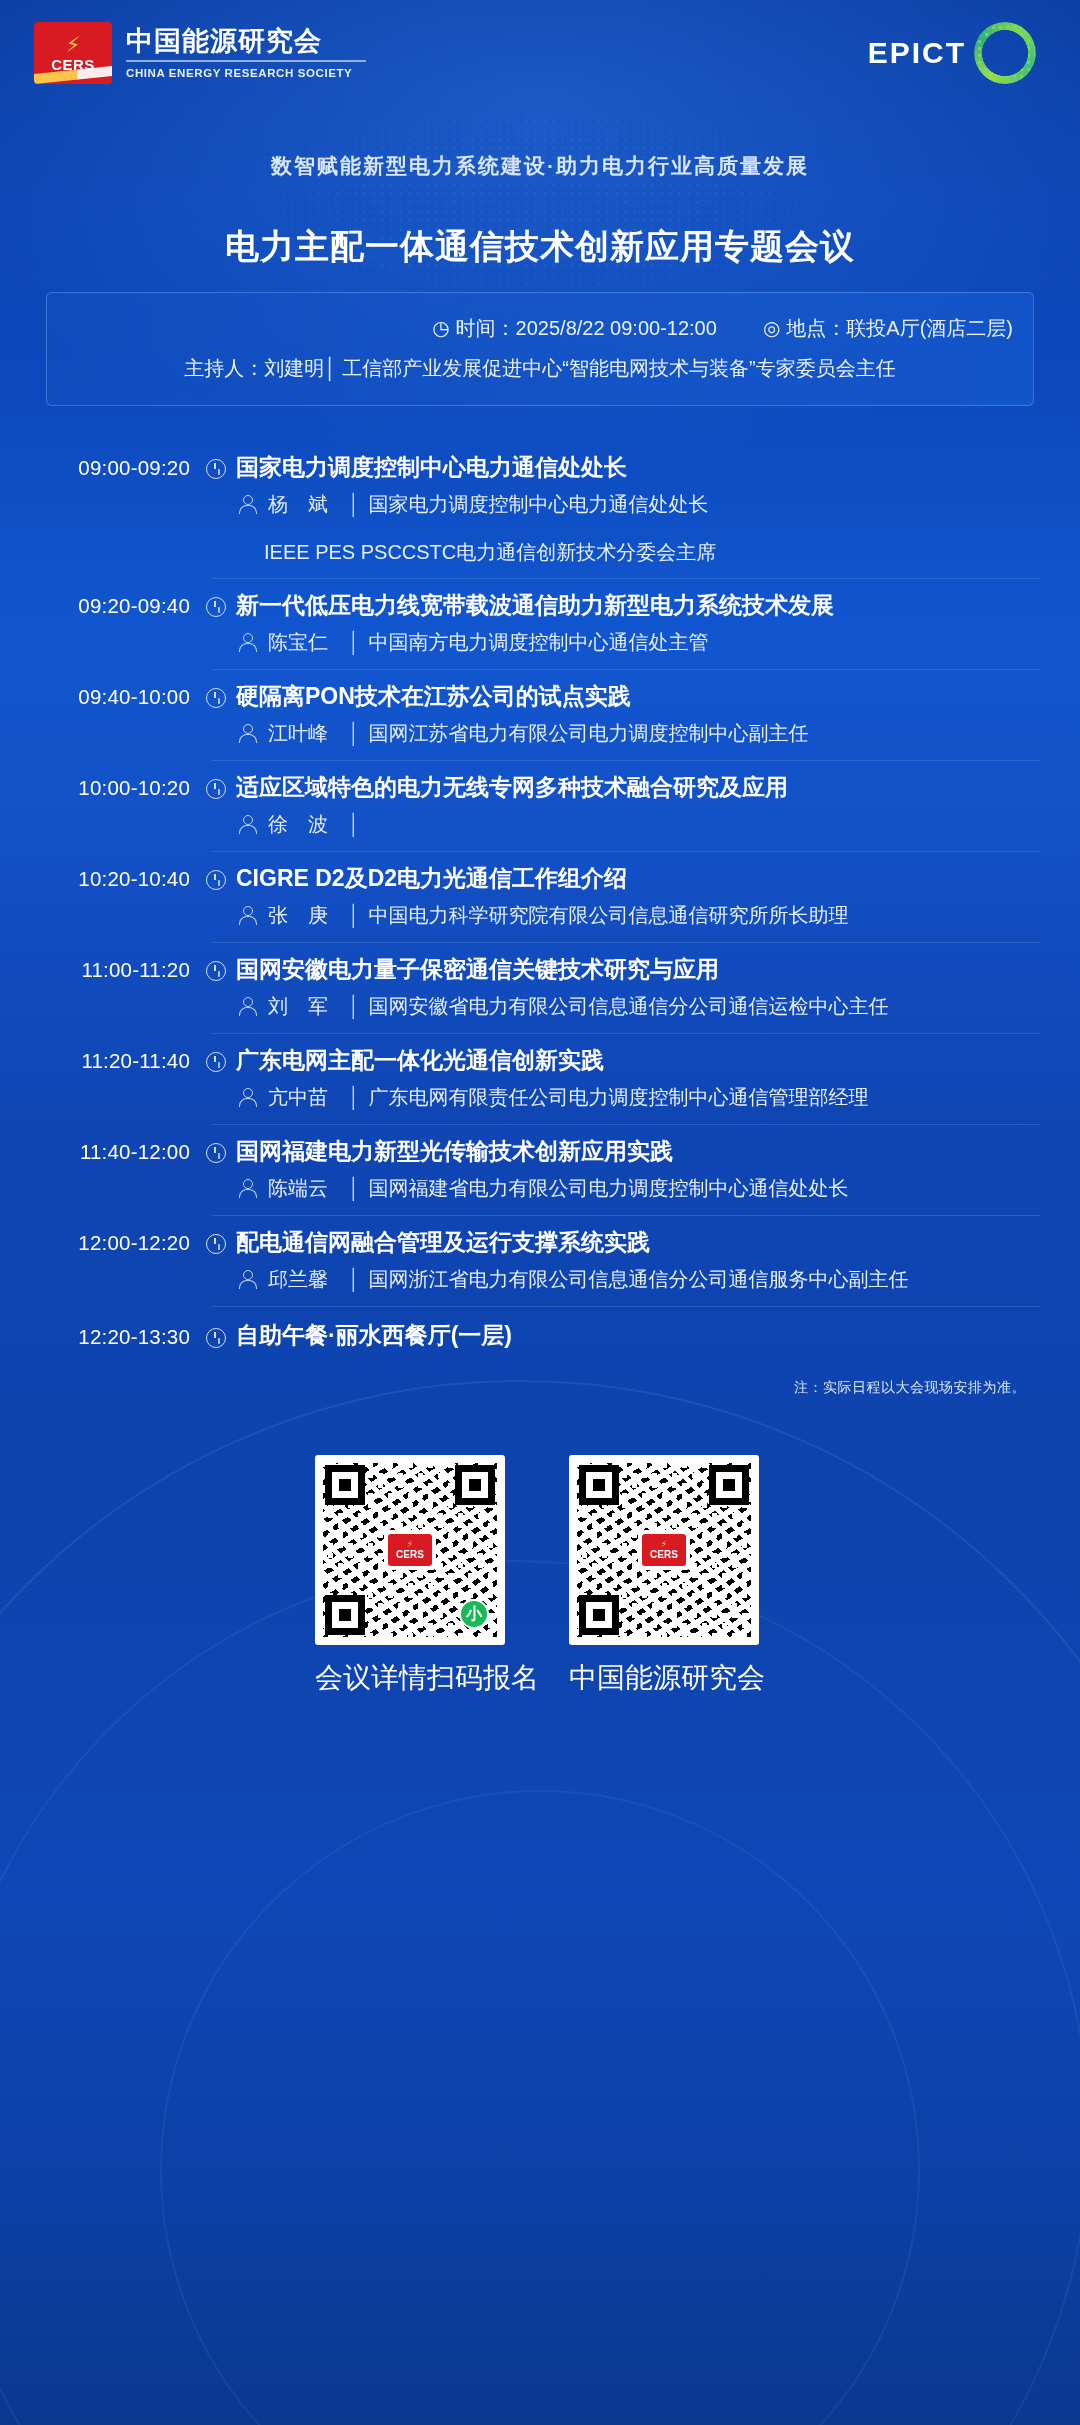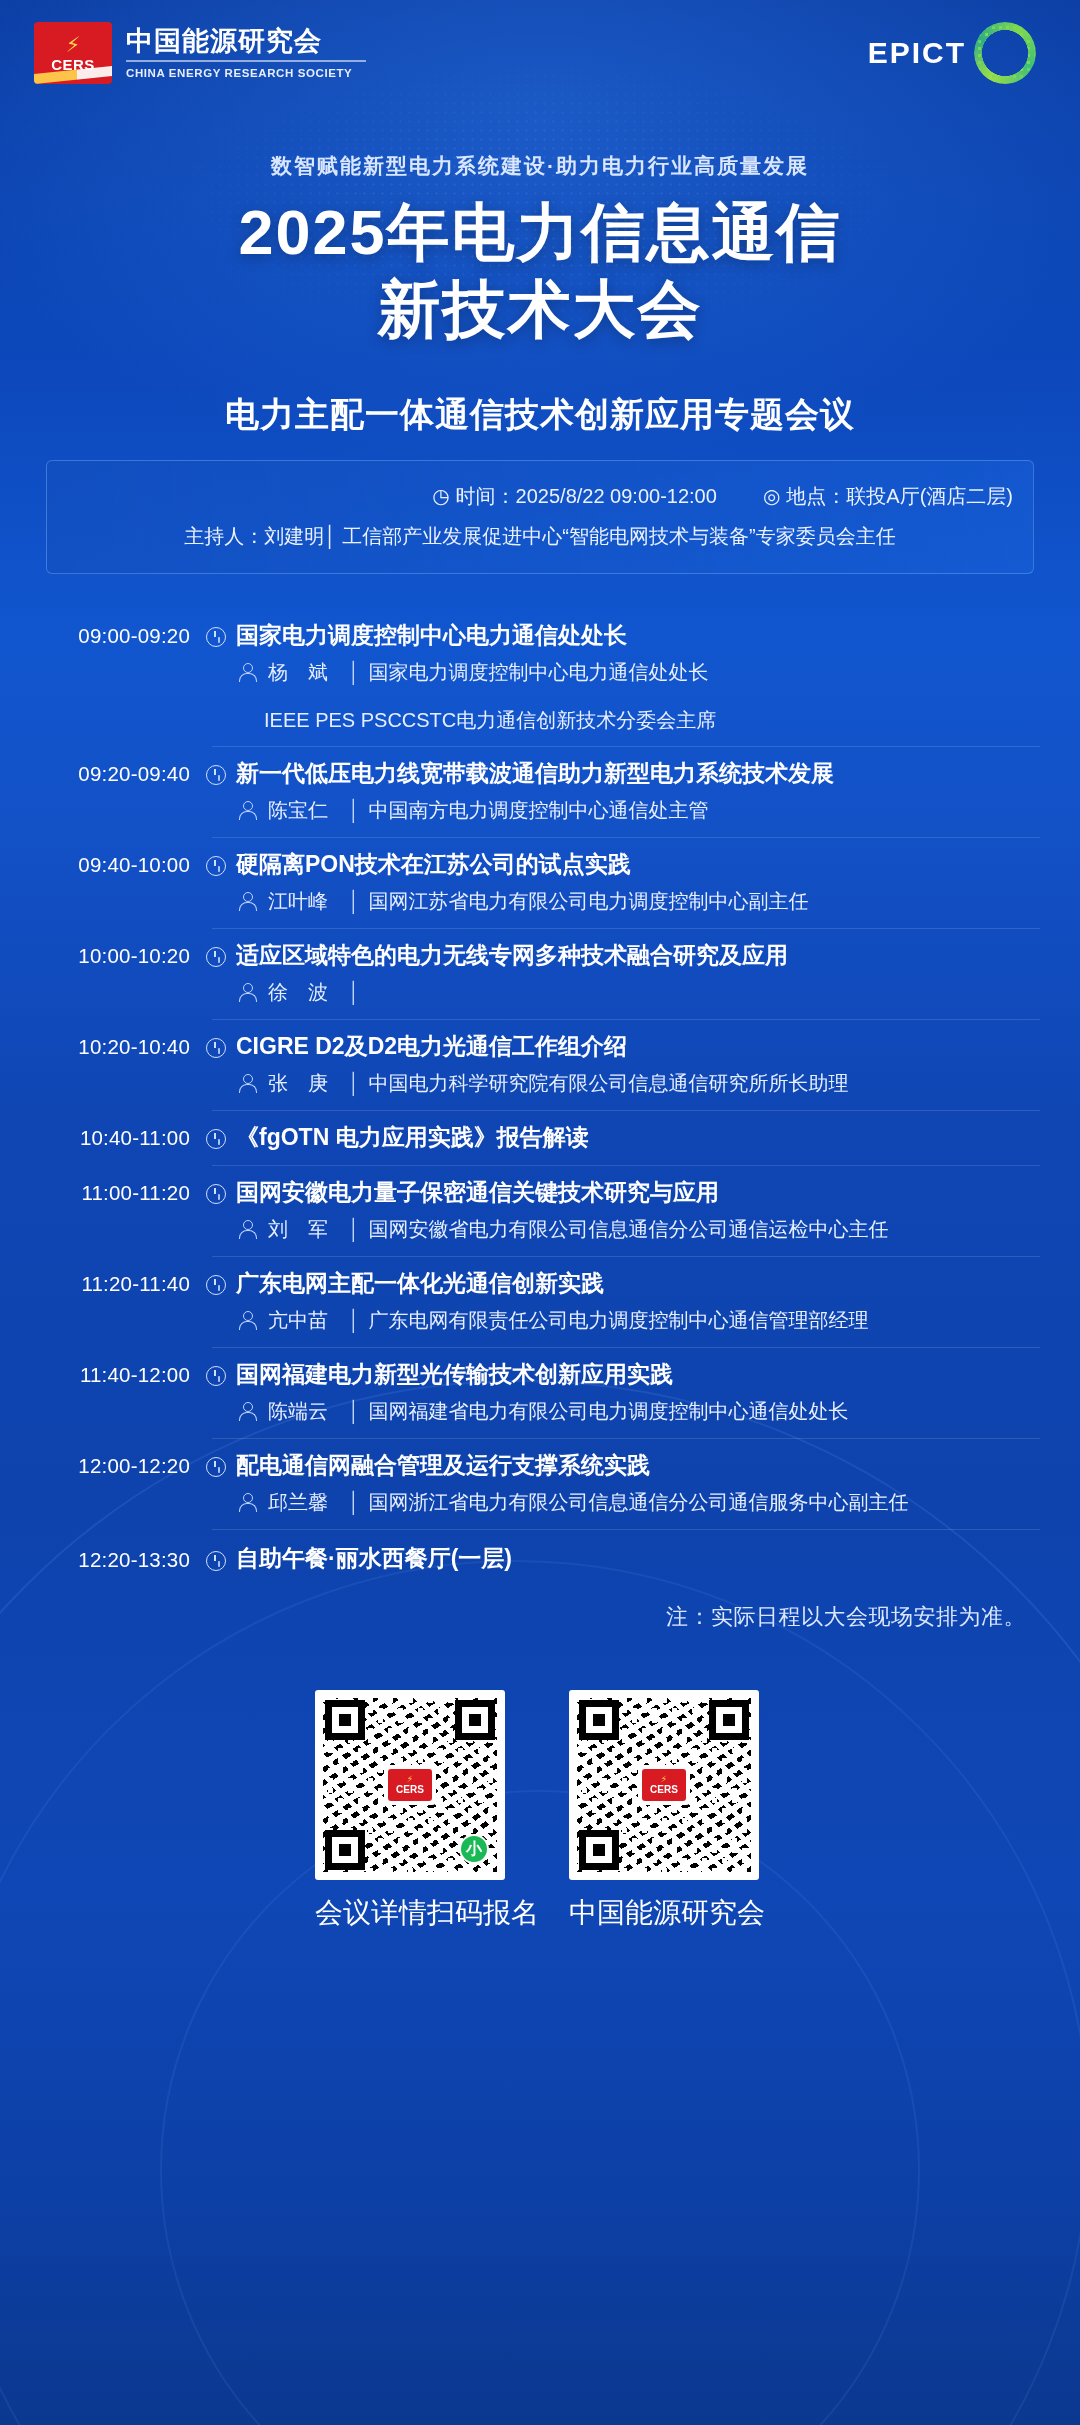--- a/index.html
+++ b/index.html
@@ -167,21 +167,21 @@
   .second-line { margin-top: 20px; color: #e6efff; font-size: 20px; padding-left: 28px; }
 
   .lunch { display:flex; align-items:center; padding: 14px 0 6px 0; position: relative; }
   .lunch::before {
     content: ""; position: absolute; left: 178px; right: 6px; top: 0;
     height: 1px; background: rgba(255,255,255,0.13);
   }
   .lunch .time { padding-top: 2px; }
   .lunch .topic { font-size: 23px; }
 
-  .note { text-align: right; color: #dbe7ff; font-size: 22px; margin: 22px 54px 0 0; letter-spacing: .5px; }
+  .note { text-align: right; color: #dbe7ff; font-size: 14px; margin: 22px 54px 0 0; letter-spacing: .5px; }
 
   
   .qr-wrap { display: flex; justify-content: center; gap: 30px; margin-top: 58px; }
   .qr-block { text-align: center; }
   .qr {
     width: 190px; height: 190px; background: #fff; padding: 8px; border-radius: 3px;
     position: relative;
   }
   .qr-noise {
     width: 100%; height: 100%;
@@ -246,24 +246,20 @@
     </div>
     <div class="epict">
       <div class="epict-text">EPICT</div>
       <div class="epict-ring">
         <div class="epict-dots"></div>
       </div>
     </div>
   </div>
 
   <div class="subtitle-top">数智赋能新型电力系统建设·助力电力行业高质量发展</div>
-  <div class="main-title">
-    <div>2025年电力信息通信</div>
-    <div>新技术大会</div>
-  </div>
   <div class="session-title">电力主配一体通信技术创新应用专题会议</div>
 
   <div class="info-box">
     <div class="info-line1">
       <span><span class="clock-ic">◷</span><span>时间：2025/8/22  09:00-12:00</span></span>
       <span><span class="pin-ic">◎</span><span>地点：联投A厅(酒店二层)</span></span>
     </div>
     <div class="info-line2">主持人：刘建明│ 工信部产业发展促进中心“智能电网技术与装备”专家委员会主任</div>
   </div>
 
@@ -332,27 +328,20 @@
         <div class="topic">CIGRE D2及D2电力光通信工作组介绍</div>
         <div class="speaker-row">
           <div class="person-ic"></div>
           <div class="spk-name">张　庚</div>
           <div class="spk-sep">│</div>
           <div class="spk-org">中国电力科学研究院有限公司信息通信研究所所长助理</div>
         </div>
       </div>
     </div>
 
-    <div class="item">
-      <div class="time">10:40-11:00</div>
-      <div class="dot-ic"></div>
-      <div class="body">
-        <div class="topic">《fgOTN 电力应用实践》报告解读</div>
-      </div>
-    </div>
 
     <div class="item">
       <div class="time">11:00-11:20</div>
       <div class="dot-ic"></div>
       <div class="body">
         <div class="topic">国网安徽电力量子保密通信关键技术研究与应用</div>
         <div class="speaker-row">
           <div class="person-ic"></div>
           <div class="spk-name">刘　军</div>
           <div class="spk-sep">│</div>

